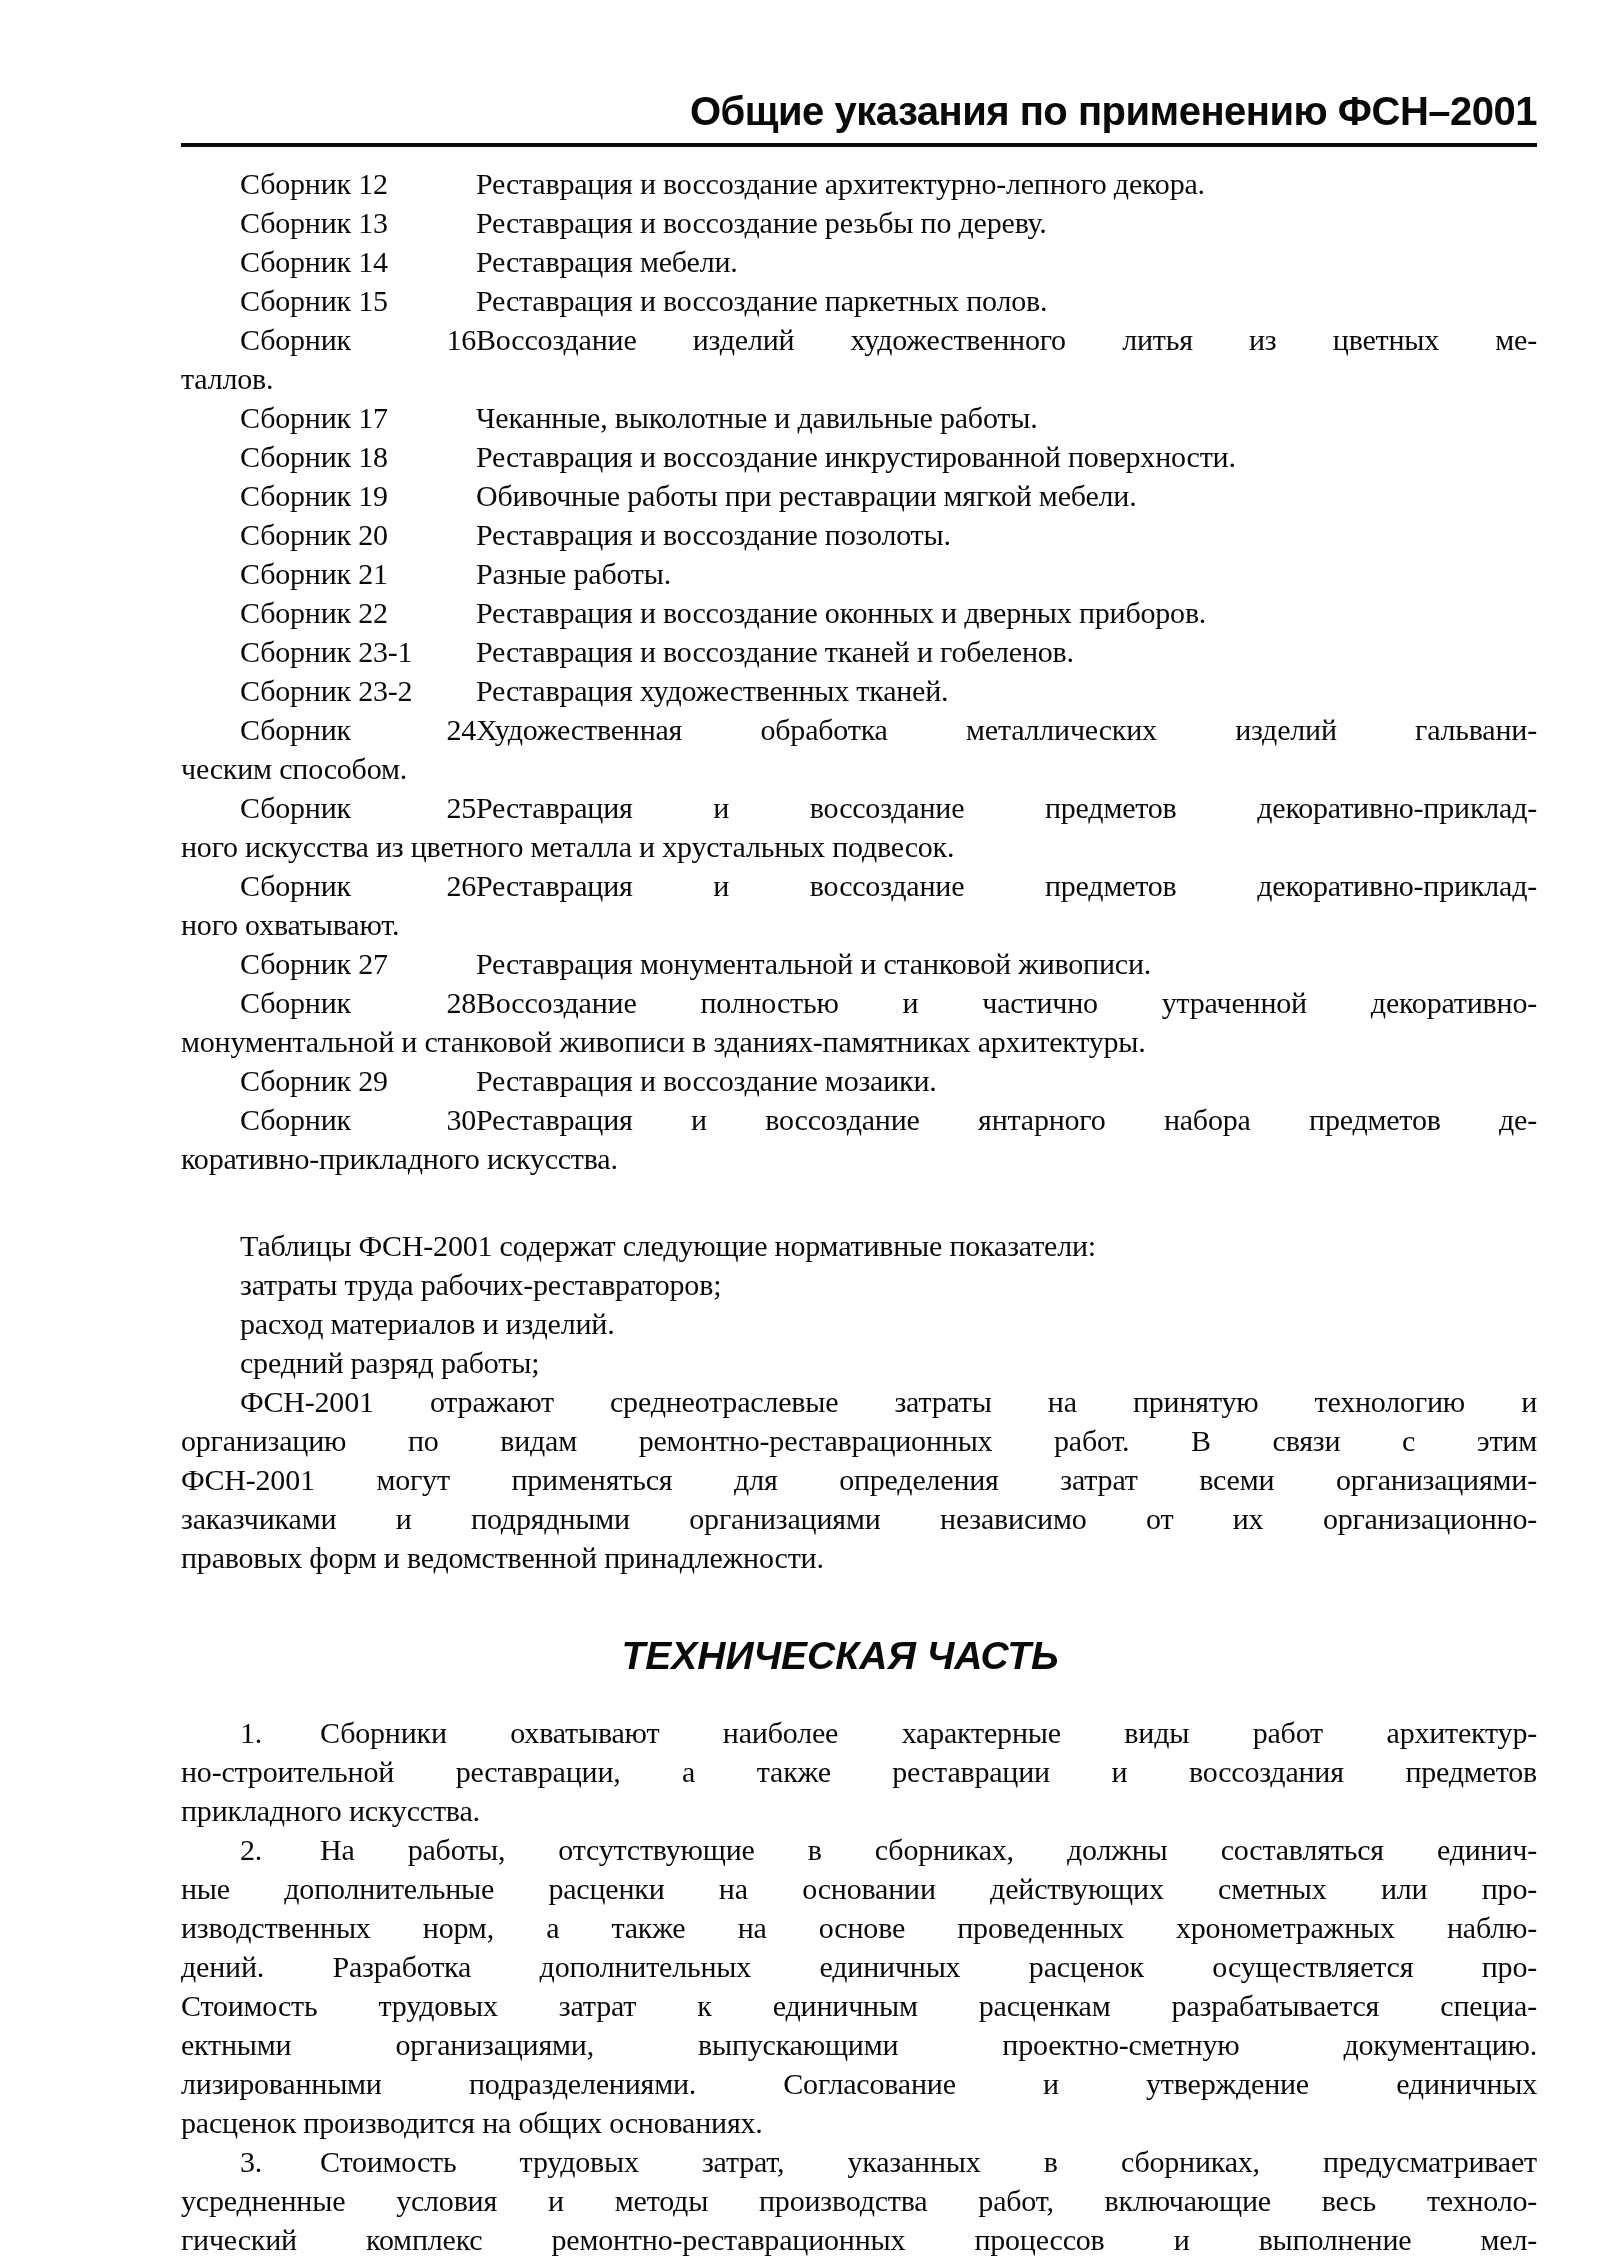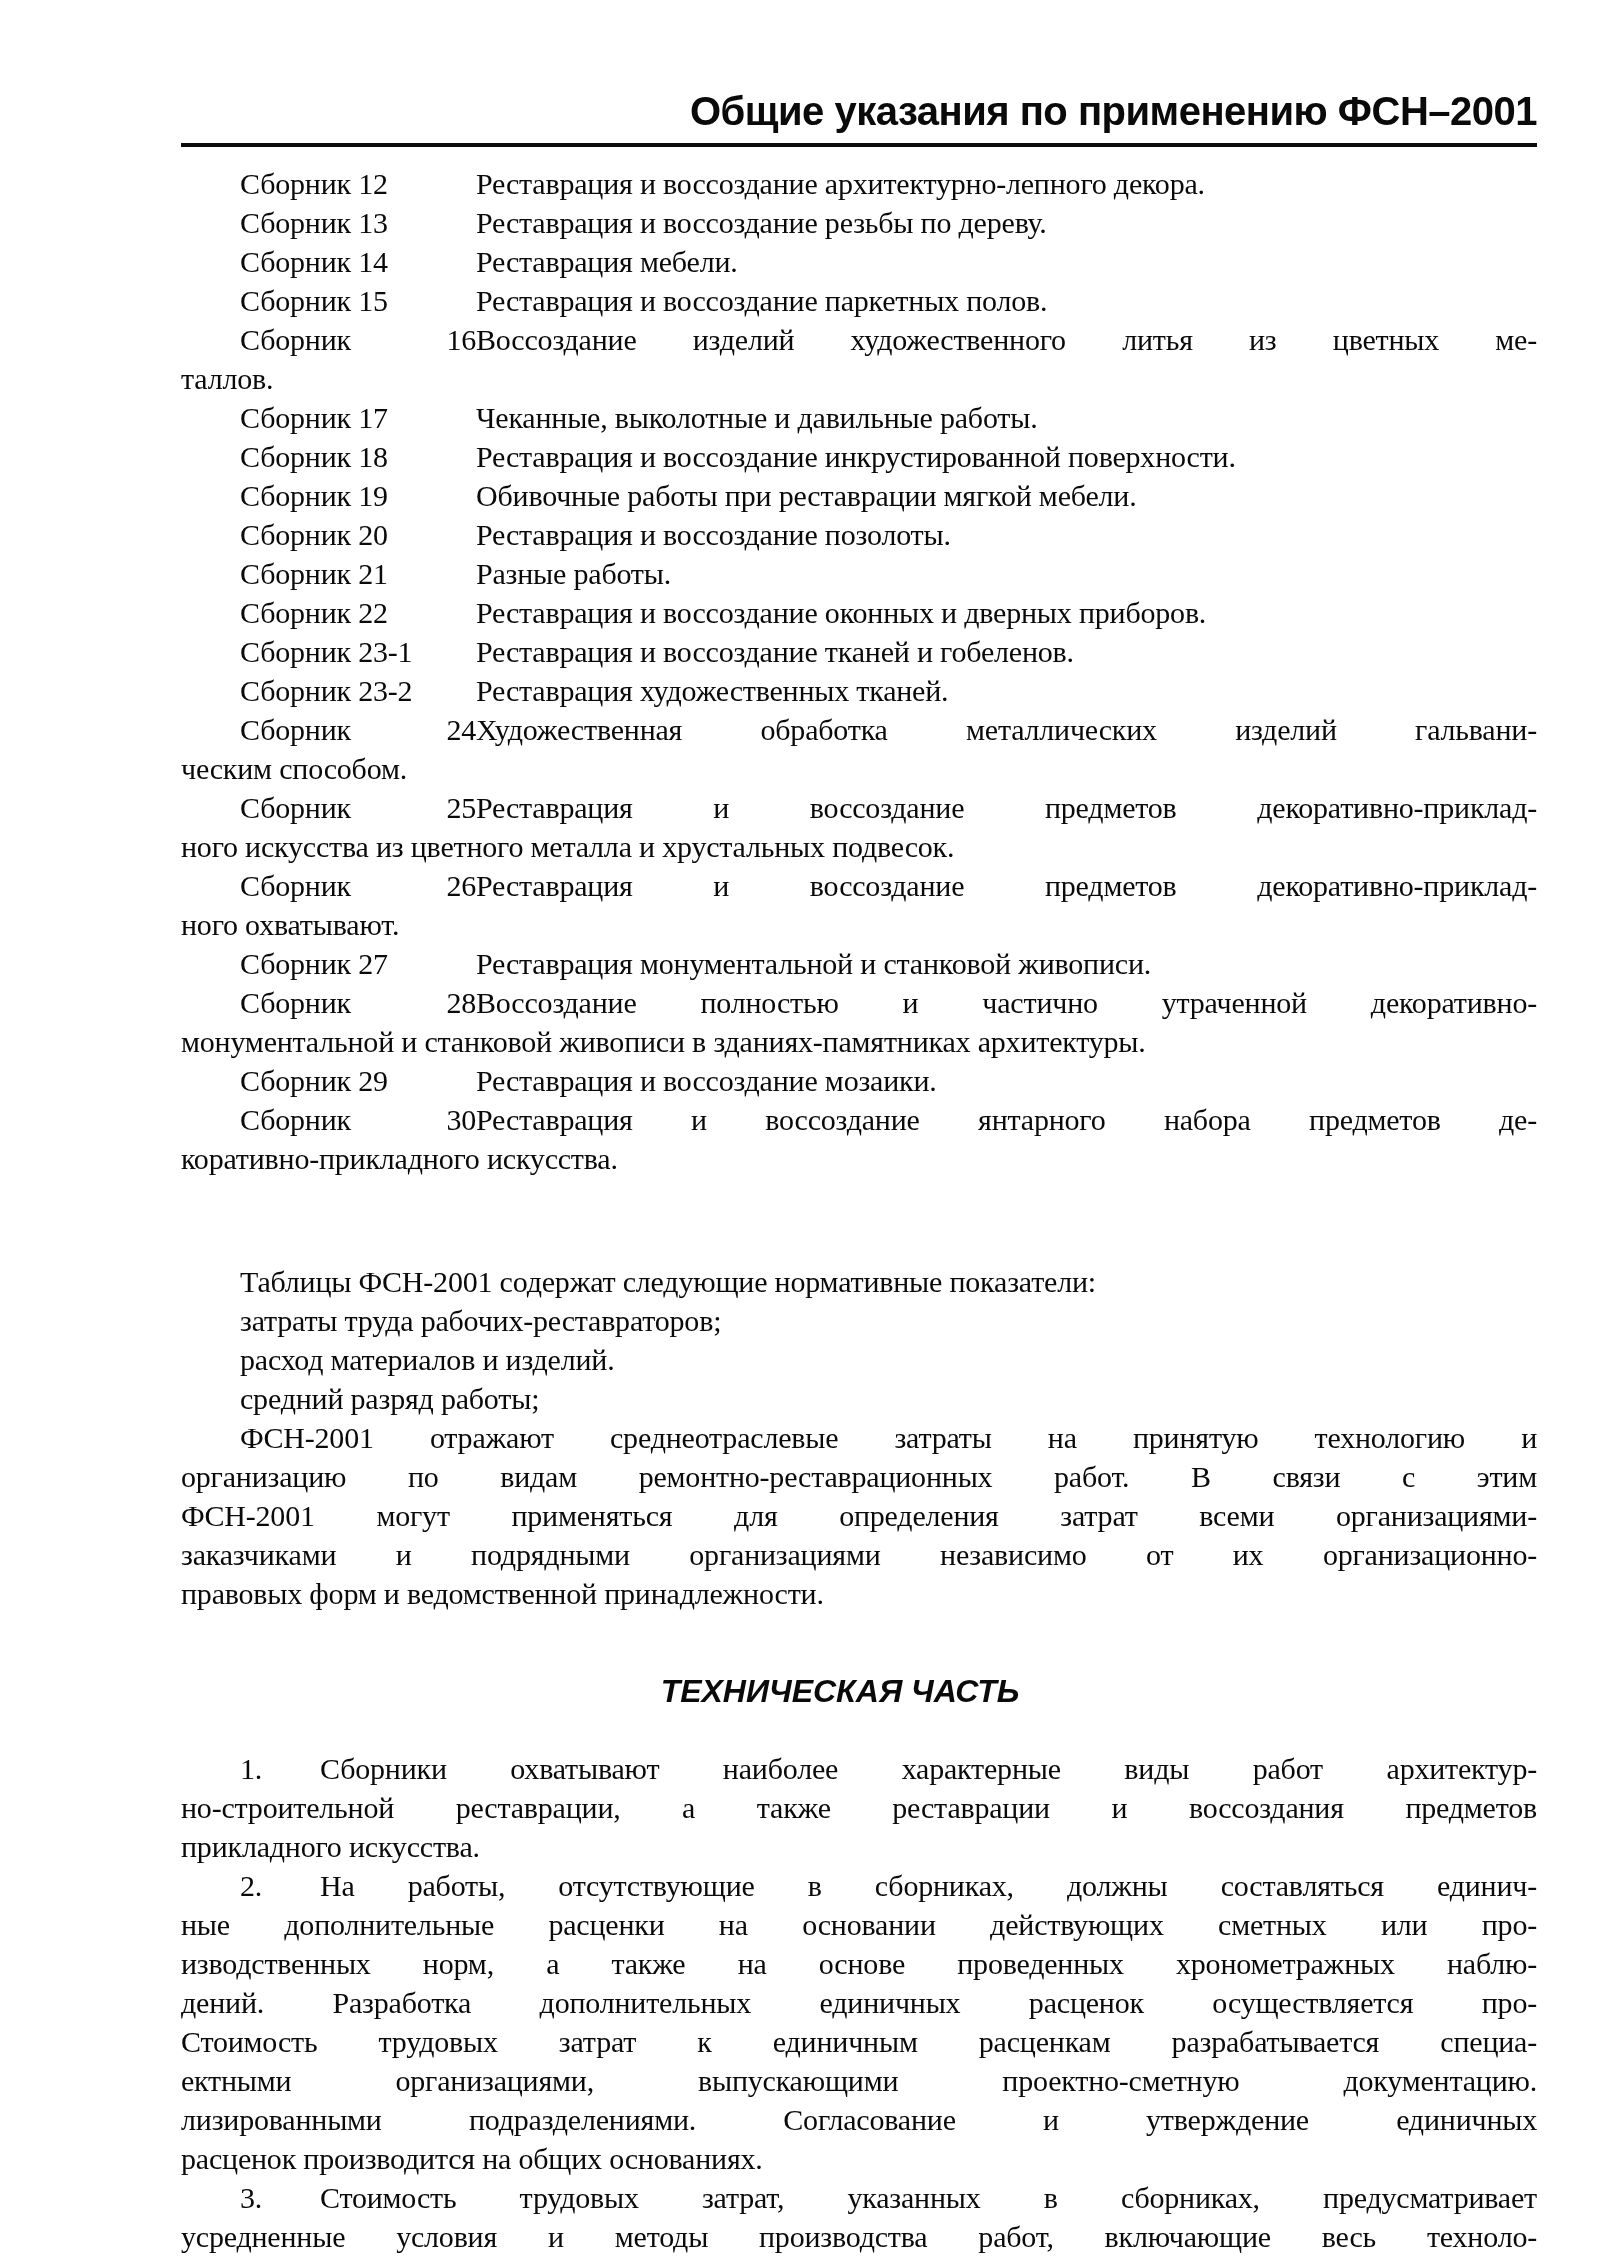--- a/index.html
+++ b/index.html
@@ -45,26 +45,26 @@
   .lbl {
     display: inline-block;
     min-width: 236px;
     text-indent: 0;
   }
   .num {
     display: inline-block;
     min-width: 80px;
     text-indent: 0;
   }
-  .indicators { margin-top: 84px; }
+  .indicators { margin-top: 48px; }
   .tp-heading {
     font-family: "Liberation Sans", sans-serif;
     font-style: italic;
     font-weight: 700;
-    font-size: 32px;
+    font-size: 39px;
     line-height: 39px;
     text-align: center;
     letter-spacing: 0px;
     margin: 59px 38px 38px 0;
   }
 </style>
 </head>
 <body>
 
 <div class="page">

